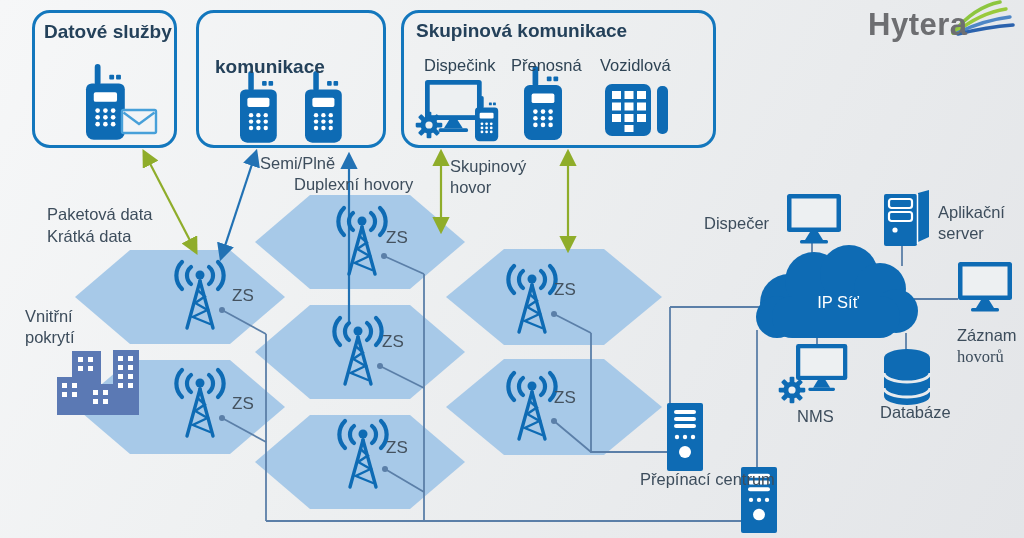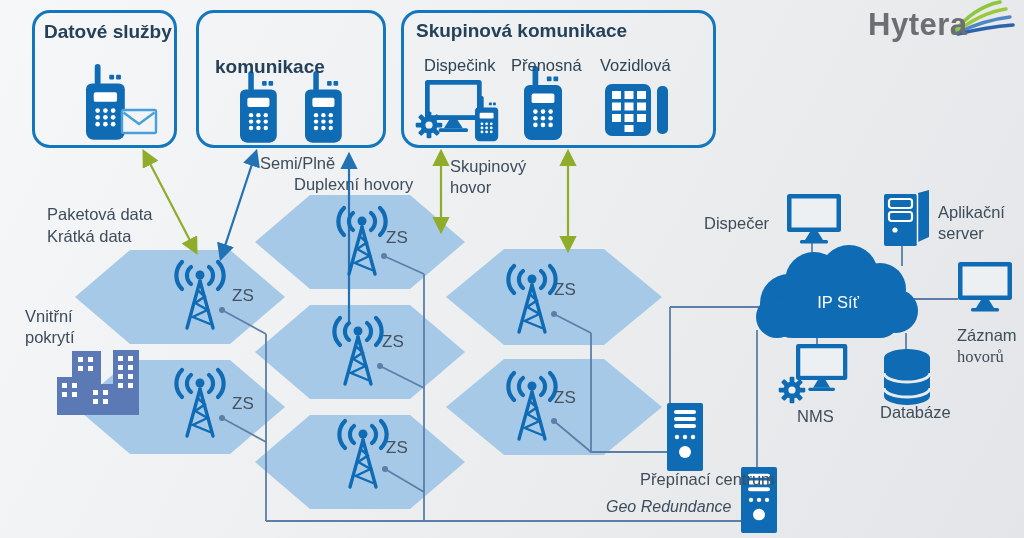--- a/index.html
+++ b/index.html
@@ -286,21 +286,20 @@
 
   <div class="lbl zs" style="left:232px;top:285px;">ZS</div>
   <div class="lbl zs" style="left:232px;top:393px;">ZS</div>
   <div class="lbl zs" style="left:386px;top:227px;">ZS</div>
   <div class="lbl zs" style="left:382px;top:331px;">ZS</div>
   <div class="lbl zs" style="left:386px;top:437px;">ZS</div>
   <div class="lbl zs" style="left:554px;top:279px;">ZS</div>
   <div class="lbl zs" style="left:554px;top:387px;">ZS</div>
 
   <div class="lbl" style="left:611px;top:469px;margin-left:29px;">Přepínací centrum</div>
-  <div class="lbl italic" style="left:606px;top:496px;">Geo Redundance</div>
 
   <div class="lbl" style="left:704px;top:213px;">Dispečer</div>
   <div class="lbl" style="left:938px;top:202px;">Aplikační</div>
   <div class="lbl" style="left:938px;top:223px;">server</div>
   <div class="lbl cloudlbl" style="left:798px;top:292px;">IP Síť</div>
   <div class="lbl" style="left:957px;top:325px;">Záznam</div>
   <div class="lbl" style="left:957px;top:346px;font-family:Liberation Serif, serif;">hovorů</div>
   <div class="lbl" style="left:797px;top:406px;">NMS</div>
   <div class="lbl" style="left:880px;top:402px;">Databáze</div>
 

